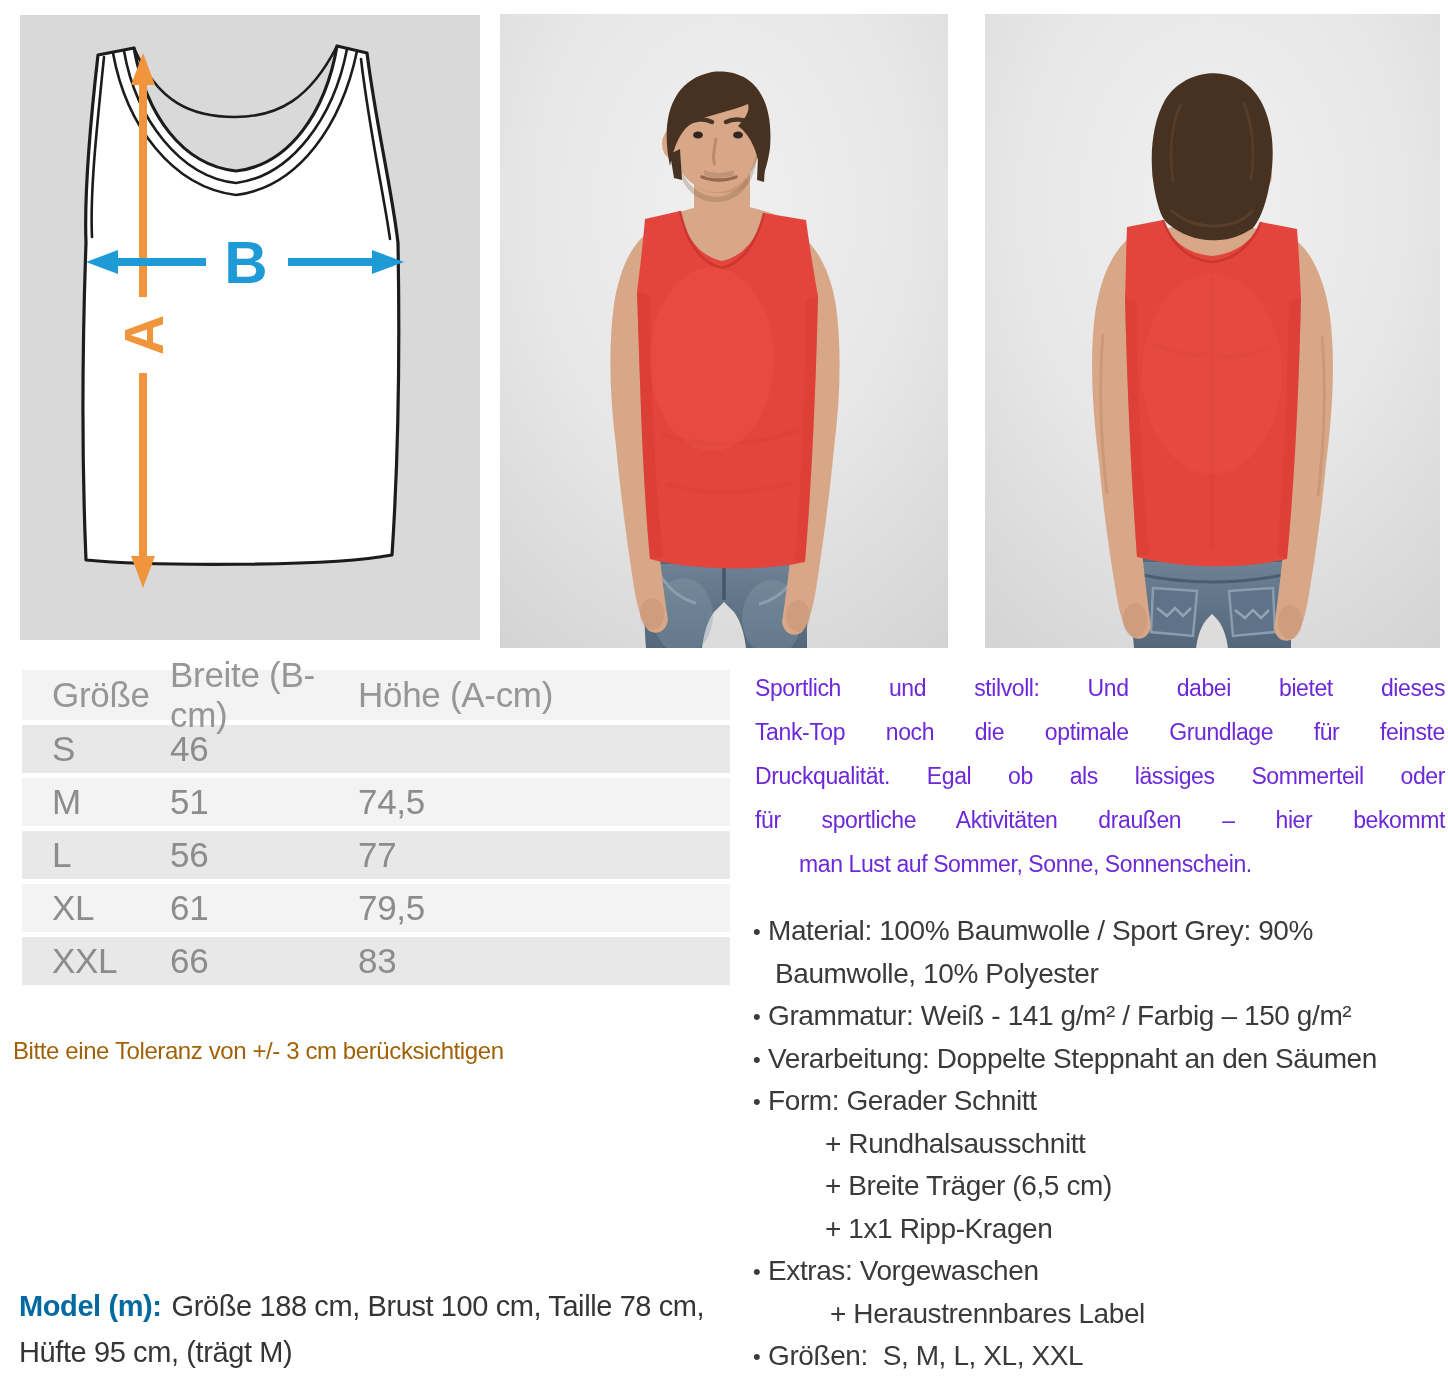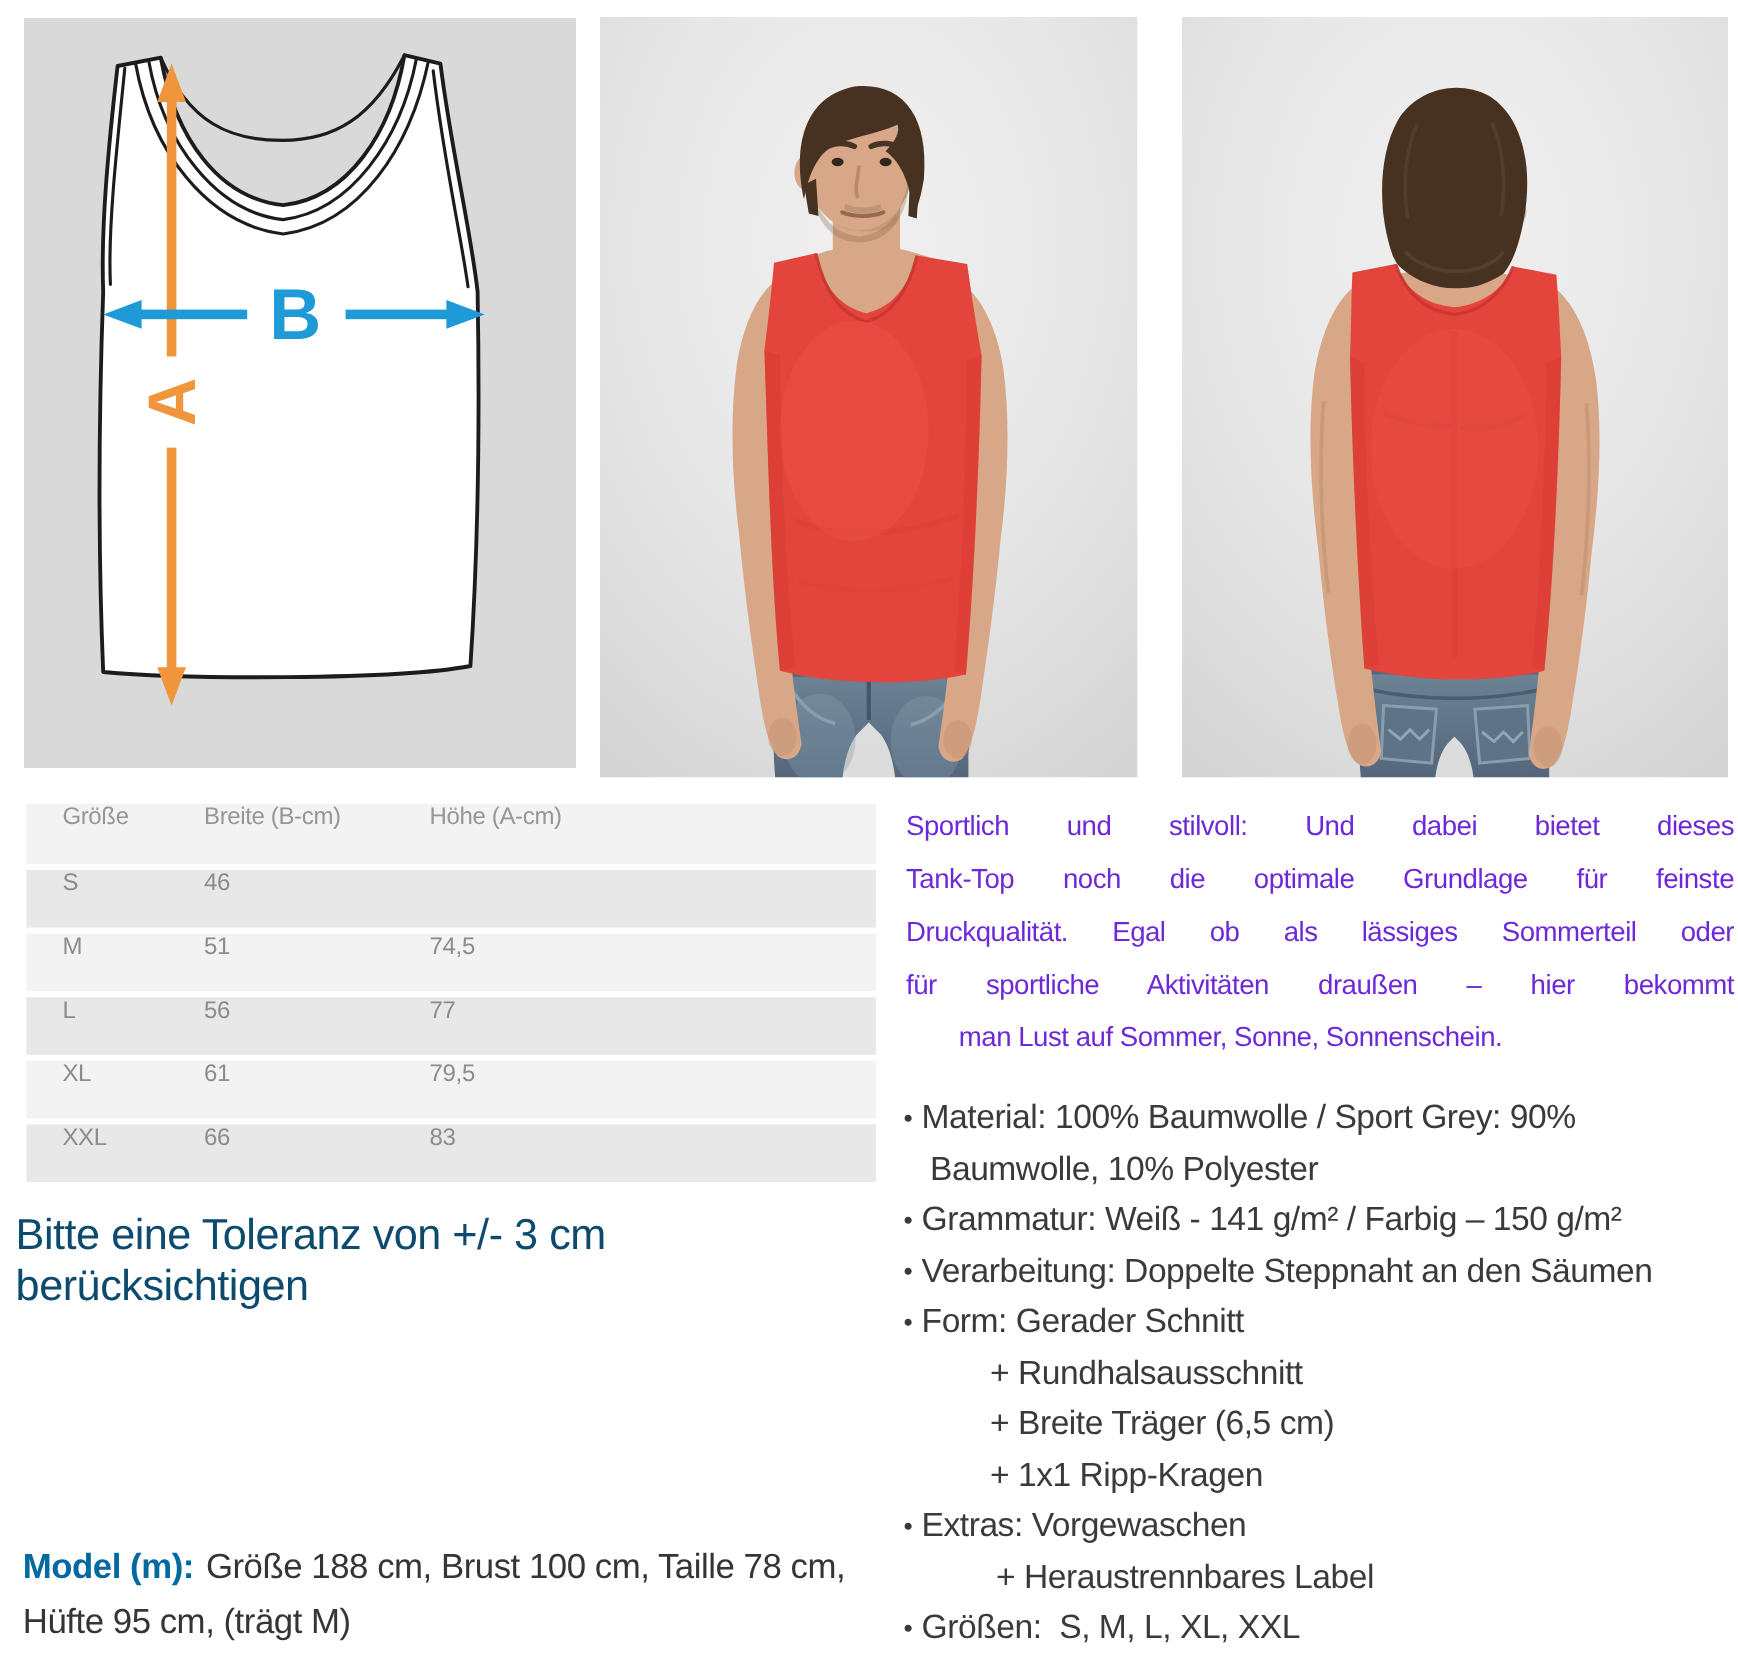--- a/index.html
+++ b/index.html
@@ -9,34 +9,34 @@
   }
   
   .panel{position:absolute;}
   #diagram-panel{left:20px;top:15px;width:460px;height:625px;}
   #front-panel{left:500px;top:14px;width:448px;height:634px;}
   #back-panel{left:985px;top:14px;width:455px;height:634px;}
   .panel svg{display:block;}
 
   
   #size-table{position:absolute;left:22px;top:670px;width:708px;}
-  .trow{display:flex;align-items:flex-start;margin-bottom:5px;
-        font-size:20px;letter-spacing:-0.3px;color:#8c8c8c;}
+  .trow{display:flex;align-items:center;margin-bottom:5px;
+        font-size:35px;letter-spacing:-0.3px;color:#8c8c8c;}
   .trow.thead{height:50px;color:#969696;}
   .trow.tbody{height:48px;}
   .r-light{background:#f3f3f3;}
   .r-dark{background:#e8e8e8;}
   .c1{width:148px;padding-left:30px;box-sizing:border-box;flex:none;}
   .c2{width:188px;flex:none;}
   .c3{flex:1;}
 
   
   #tolerance-note{
-    position:absolute;left:13px;top:1008px;width:700px;
-    font-size:36px;letter-spacing:-0.4px;color:#0c4a6e;
+    position:absolute;left:13px;top:1037px;width:700px;
+    font-size:24px;letter-spacing:-0.4px;color:#a16207;
   }
   #model-info{
     position:absolute;left:19px;top:1283px;width:720px;
     font-size:29px;letter-spacing:-0.4px;color:#353535;line-height:46px;
   }
   #model-info .bold{font-weight:bold;color:#0369a1;margin-right:10px;}
 
   
   #description{position:absolute;left:755px;top:666px;width:690px;}
   .desc-line{

